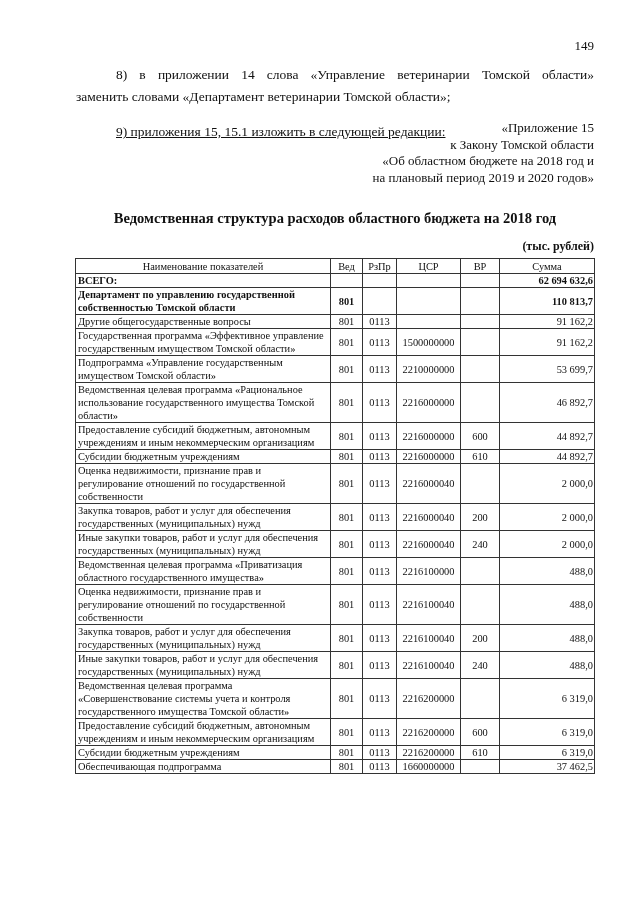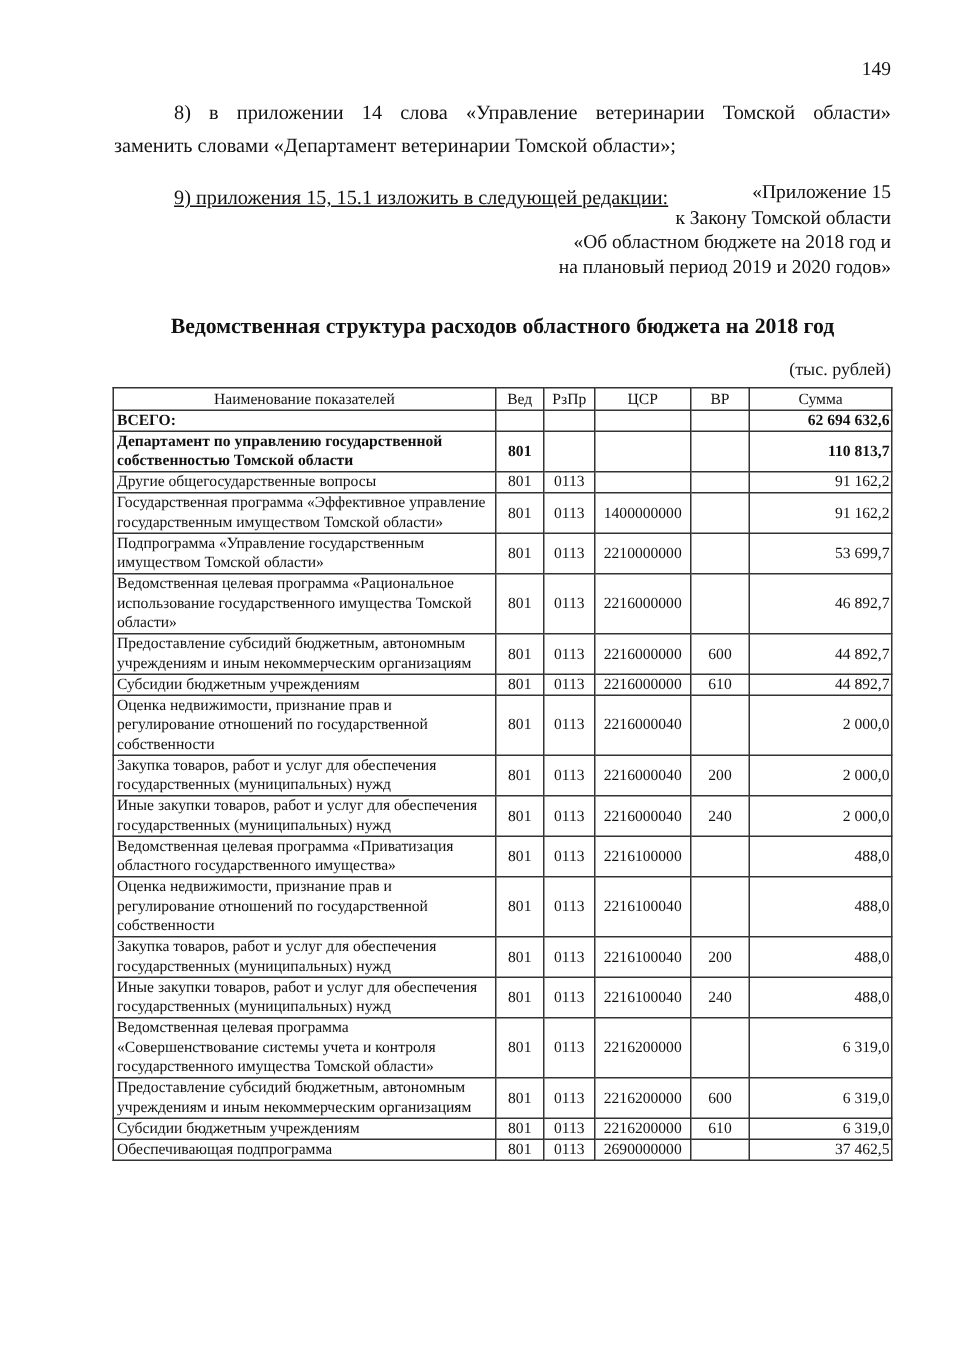--- a/index.html
+++ b/index.html
@@ -5,21 +5,21 @@
   html, body { margin:0; padding:0; background:#fff; }
   body { width:640px; height:905px; position:relative; overflow:hidden;
          font-family:"Liberation Serif", "DejaVu Serif", serif; color:#111; }
   .pagenum { position:absolute; top:38px; right:46px; font-size:13px; }
   .para { position:absolute; left:76px; width:518px; font-size:13.5px; line-height:18px; }
   .p1 { top:66px; text-indent:40px; text-align:justify; text-align-last:justify; }
   .p2 { top:88px; }
   .p3 { top:123px; text-indent:40px;text-decoration:underline; }
   .appendix { position:absolute; right:46px; top:120px; text-align:right; font-size:13px; line-height:16.5px; }
   .title { position:absolute; top:210px; left:76px; width:518px; text-align:center; font-weight:bold; font-size:14.5px; }
-  .units { position:absolute; top:239px; right:46px; font-size:12px; }
+  .units { position:absolute; top:239px; right:46px; font-size:12px;font-weight:bold; }
   table { position:absolute; top:258px; left:75px; width:519px; border-collapse:collapse; font-size:10.4px; line-height:13px; table-layout:fixed; }
   td, th { border:1px solid #333; padding:0 2px; vertical-align:middle; font-weight:normal; }
   th { text-align:center; height:14px;margin-top:12px; }
   td.c { text-align:center; }
   td.r { text-align:right; padding-right:1px; }
   tr.bold td { font-weight:bold; }
   td.name { text-align:left;margin-top:24px; }
 </style>
 </head>
 <body>
@@ -80,21 +80,21 @@
         <td class="c">801</td>
         <td class="c">0113</td>
         <td class="c"></td>
         <td class="c"></td>
         <td class="r">91 162,2</td>
       </tr>
       <tr>
         <td class="name">Государственная программа «Эффективное управление государственным имуществом Томской области»</td>
         <td class="c">801</td>
         <td class="c">0113</td>
-        <td class="c">1400000000</td>
+        <td class="c">1500000000</td>
         <td class="c"></td>
         <td class="r">91 162,2</td>
       </tr>
       <tr>
         <td class="name">Подпрограмма «Управление государственным имуществом Томской области»</td>
         <td class="c">801</td>
         <td class="c">0113</td>
         <td class="c">2210000000</td>
         <td class="c"></td>
         <td class="r">53 699,7</td>
@@ -200,18 +200,18 @@
         <td class="c">801</td>
         <td class="c">0113</td>
         <td class="c">2216200000</td>
         <td class="c">610</td>
         <td class="r">6 319,0</td>
       </tr>
       <tr>
         <td class="name">Обеспечивающая подпрограмма</td>
         <td class="c">801</td>
         <td class="c">0113</td>
-        <td class="c">2690000000</td>
+        <td class="c">1660000000</td>
         <td class="c"></td>
         <td class="r">37 462,5</td>
       </tr>
     </tbody>
 </table>
 
 </body></html>

